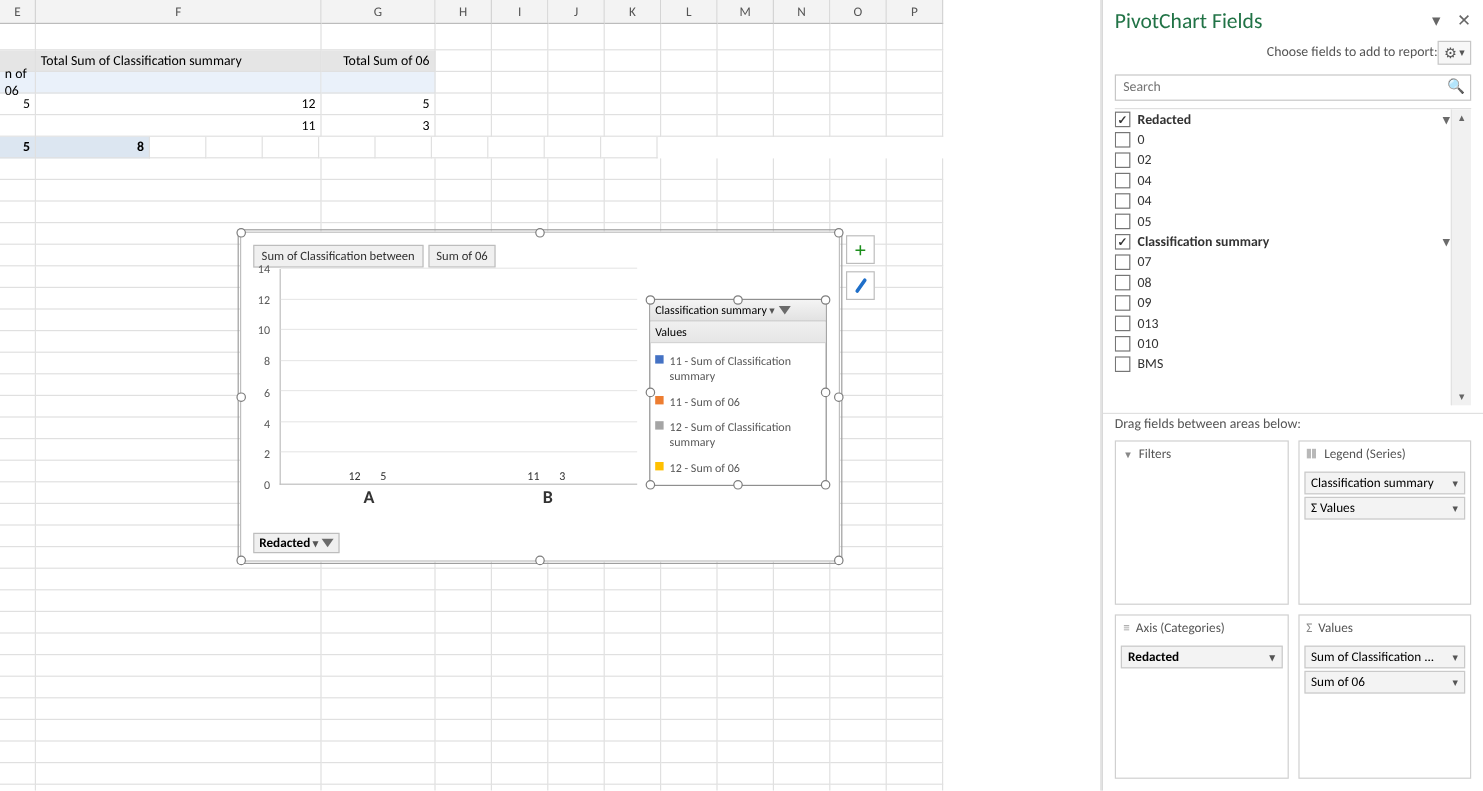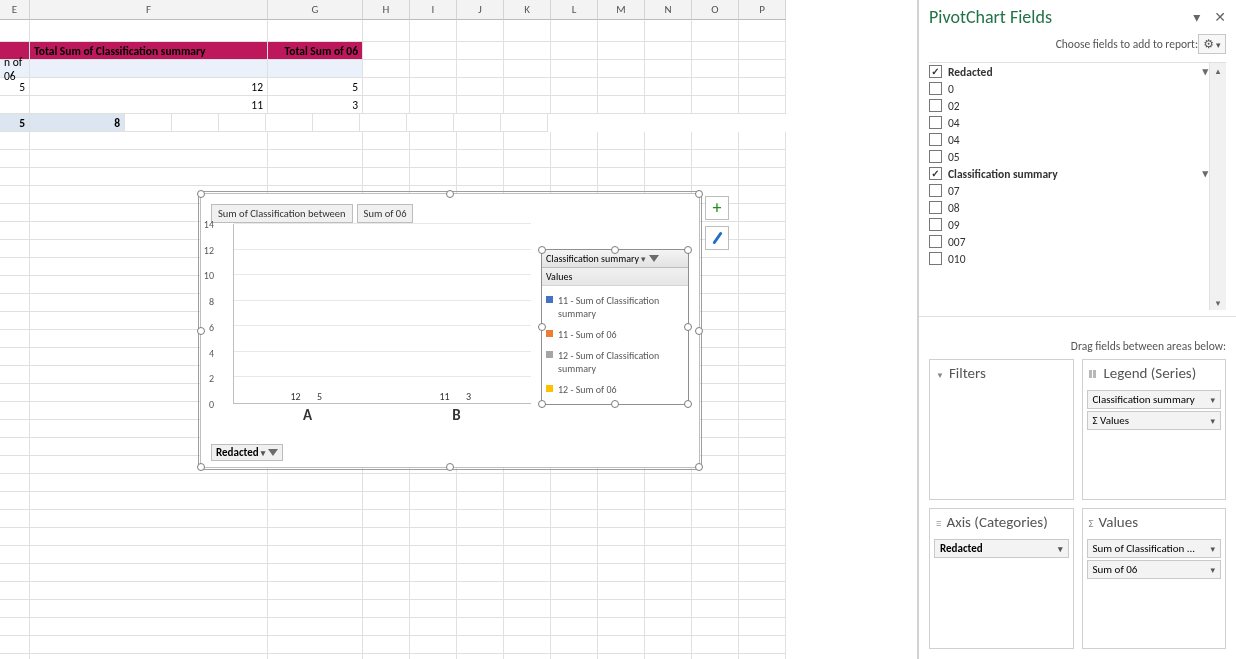--- a/index.html
+++ b/index.html
@@ -8,41 +8,41 @@
 
 
 .sheet-wrap       { position: relative; flex: 0 0 918px; height: 659px; border-right: 1px solid #d4d4d4; background: #fff; overflow: hidden; }
 .col-headers      { display: flex; height: 20px; font-size: 11px; color: #555; }
 .col-headers div  { border-right: 1px solid #d4d4d4; border-bottom: 1px solid #bcbcbc; display: flex; align-items: center; justify-content: center; background: #f3f3f3; }
 .col-E{width:30px}.col-F{width:238px}.col-G{width:95px}.col-H{width:47px}.col-I{width:47px}.col-J{width:47px}.col-K{width:47px}.col-L{width:47px}.col-M{width:47px}.col-N{width:47px}.col-O{width:47px}.col-P{width:47px}
 .rows             { }
 .row              { display:flex; height:18px; font-size:11.5px; }
 .row > div        { border-right:1px solid #e0e0e0; border-bottom:1px solid #e0e0e0; padding:0 4px; display:flex; align-items:center; }
 .row .num         { justify-content:flex-end; }
-.pv-hdr           { background:#be185d; font-weight:bold; }
+.pv-hdr           { background:#e5e5e5; font-weight:normal; }
 .pv-sub           { background:#eaf1fa; }
 .pv-tot           { background:#dce6f1; font-weight:bold; }
 
 
 .chart-obj        { position:absolute; left:200px; top:193px; width:500px; height:275px; background:#fff; border:1px solid #bfbfbf; }
 .chart-obj.selected::before { content:""; position:absolute; inset:-3px; border:1px solid #9e9e9e; pointer-events:none; }
 .sel-handle       { position:absolute; width:8px; height:8px; background:#fff; border:1px solid #7d7d7d; border-radius:50%; }
 .h-nw{top:-4px;left:-4px}.h-n{top:-4px;left:calc(50% - 4px)}.h-ne{top:-4px;right:-4px}.h-e{top:calc(50% - 4px);right:-4px}.h-se{bottom:-4px;right:-4px}.h-s{bottom:-4px;left:calc(50% - 4px)}.h-sw{bottom:-4px;left:-4px}.h-w{top:calc(50% - 4px);left:-4px}
 
 .chart-buttons    { position:absolute; left:504px; top:2px; display:flex; flex-direction:column; gap:6px; }
 .chart-side-btn   { width:24px; height:24px; border:1px solid #bdbdbd; background:#fff; display:flex; align-items:center; justify-content:center; cursor:pointer; }
 .chart-side-btn.plus { color:#1d8f1d; font-size:18px; line-height:1; }
 .chart-side-btn.brush::before { content:""; width:3px; height:14px; background:#1f6fc9; transform:rotate(35deg); border-radius:2px; }
 
 .series-btns      { position:absolute; top:10px; left:10px; display:flex; gap:4px; }
 .pv-btn           { background:#f0f0f0; border:1px solid #bdbdbd; font-size:10.5px; padding:2px 6px; color:#333; cursor:default; }
 
 .plot-area        { position:absolute; top:30px; left:10px; width:320px; height:200px; }
 .y-axis           { position:absolute; left:0; top:0; bottom:20px; width:22px; }
-.y-tick           { position:absolute; right:19px; font-size:10px; color:#595959; transform:translateY(50%); }
+.y-tick           { position:absolute; right:8px; font-size:10px; color:#595959; transform:translateY(50%); }
 .grid             { position:absolute; left:22px; right:0; top:0; bottom:20px; border-left:1px solid #bfbfbf; border-bottom:1px solid #bfbfbf; }
 .hline            { position:absolute; left:0; right:0; height:0; border-top:1px solid #e8e8e8; }
 .bars             { position:absolute; left:22px; right:0; top:0; bottom:20px; }
 .cluster          { position:absolute; bottom:0; width:120px; }
 .bar              { position:absolute; bottom:0; width:18px; }
 .lbl              { position:absolute; width:100%; text-align:center; font-size:10px; color:#333; top:-14px; }
 .cat-lbl          { position:absolute; top:calc(100% + 2px); font-size:15px; font-weight:bold; color:#333; width:100%; text-align:center; }
 
 .axis-filter      { position:absolute; left:10px; bottom:6px; background:#f0f0f0; border:1px solid #bdbdbd; font-size:11px; font-weight:bold; padding:1px 4px; display:flex; align-items:center; gap:2px; cursor:pointer; }
 .dd-arrow::after  { content:"▾"; font-size:9px; color:#555; }
@@ -72,24 +72,24 @@
 
 .fields-list      { margin:0 10px; border-top:1px solid #e0e0e0; flex:0 0 auto; height:248px; overflow:hidden; position:relative; }
 .fields-scroll    { position:absolute; top:0; right:0; width:17px; bottom:0; background:#f1f1f1; border-left:1px solid #e2e2e2; display:flex; flex-direction:column; align-items:center; justify-content:space-between; }
 .scroll-arrow     { font-size:9px; color:#666; padding:2px 0; cursor:pointer; }
 .field-item       { display:flex; align-items:center; gap:6px; font-size:11.5px; padding:1.5px 0; color:#333; width:calc(100% - 18px); }
 .field-item.bold  { font-weight:bold; }
 .field-item .cb   { width:13px; height:13px; border:1px solid #767676; display:flex; align-items:center; justify-content:center; font-size:10px; cursor:pointer; background:#fff; }
 .field-item .cb.checked::after { content:"✓"; color:#333; }
 .field-item .fnl  { margin-left:auto; color:#6b6b6b; cursor:pointer; font-size:11px; }
 
-.areas-label      { padding:22px 10px 6px; font-size:11.5px; color:#555; border-top:1px solid #e0e0e0; margin-top:6px;text-align:right; }
+.areas-label      { padding:2px 10px 6px; font-size:11.5px; color:#555; border-top:1px solid #e0e0e0; margin-top:6px; }
 .areas-grid       { display:grid; grid-template-columns:1fr 1fr; grid-template-rows:1fr 1fr; gap:8px; padding:0 10px 10px; flex:1; }
 .area-box         { border:1px solid #d0d0d0; display:flex; flex-direction:column; min-height:0; }
-.area-hdr         { font-size:15px; color:#555; padding:4px 6px; display:flex; align-items:flex-start; gap:5px; }
+.area-hdr         { font-size:11px; color:#555; padding:4px 6px; display:flex; align-items:flex-start; gap:5px; }
 .area-body        { flex:1; padding:2px; overflow:hidden; }
 .pill             { background:#f3f3f3; border:1px solid #c9c9c9; font-size:11px; padding:2px 5px; margin:2px; display:flex; align-items:center; justify-content:space-between; cursor:pointer; }
 .pill.bold        { font-weight:bold; }
 .pill .dd-arrow::after { color:#555; }
 
 .ico { display:inline-block; }
 .ico-filter::before { content:"▼"; font-size:8px; color:#888; }
 .ico-legend::before { content:""; display:inline-block; width:10px; height:8px; background:linear-gradient(90deg,#b8b8b8 33%, transparent 33%, transparent 40%, #b8b8b8 40%, #b8b8b8 73%, transparent 73%); }
 .ico-axis::before   { content:"≡"; color:#999; font-size:11px; }
 .ico-sigma::before  { content:"Σ"; color:#888; font-size:11px; }
@@ -737,20 +737,24 @@
       <span>✕</span>
     </div>
   </div>
   <div class="panel-sub">
     <span>Choose fields to add to report:</span>
     <span class="gear-btn">
       <span>⚙</span>
       <span style="font-size:9px">▾</span>
     </span>
   </div>
+  <div class="search-box">
+    <input type="text" placeholder="Search" style="">
+    <span class="mag">🔍</span>
+  </div>
 
   <div class="fields-list">
     <div id="fields-items">
         <div class="field-item bold">
           <span class="cb checked"></span>
           <span>Redacted</span>
           <span class="fnl">▾</span>
         </div>
         <div class="field-item">
           <span class="cb"></span>
@@ -784,25 +788,29 @@
         <div class="field-item">
           <span class="cb"></span>
           <span>08</span>
         </div>
         <div class="field-item">
           <span class="cb"></span>
           <span>09</span>
         </div>
         <div class="field-item">
           <span class="cb"></span>
-          <span>007</span>
+          <span>013</span>
         </div>
         <div class="field-item">
           <span class="cb"></span>
           <span>010</span>
+        </div>
+        <div class="field-item">
+          <span class="cb"></span>
+          <span>BMS</span>
         </div>
       </div>
     <div class="fields-scroll">
       <span class="scroll-arrow">▴</span>
       <span class="scroll-arrow">▾</span>
     </div>
   </div>
 
   <div class="areas-label">Drag fields between areas below:</div>
 

